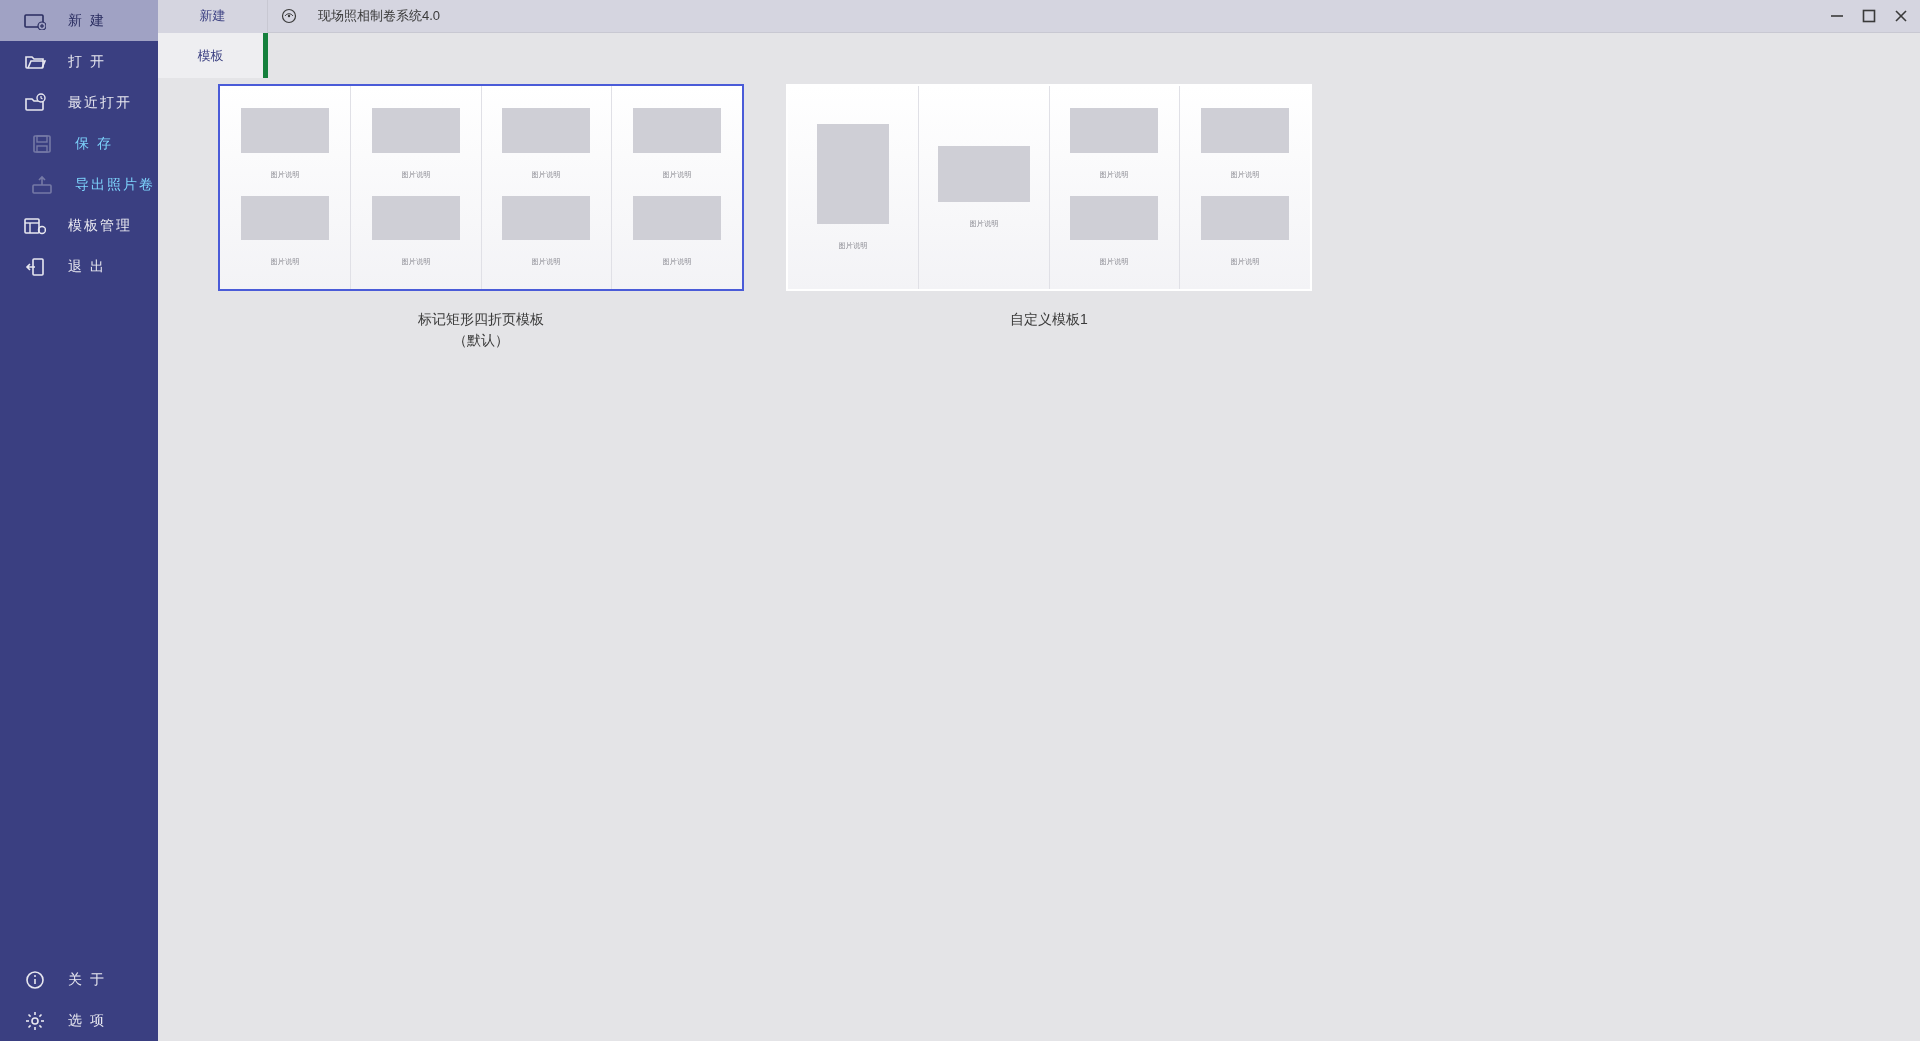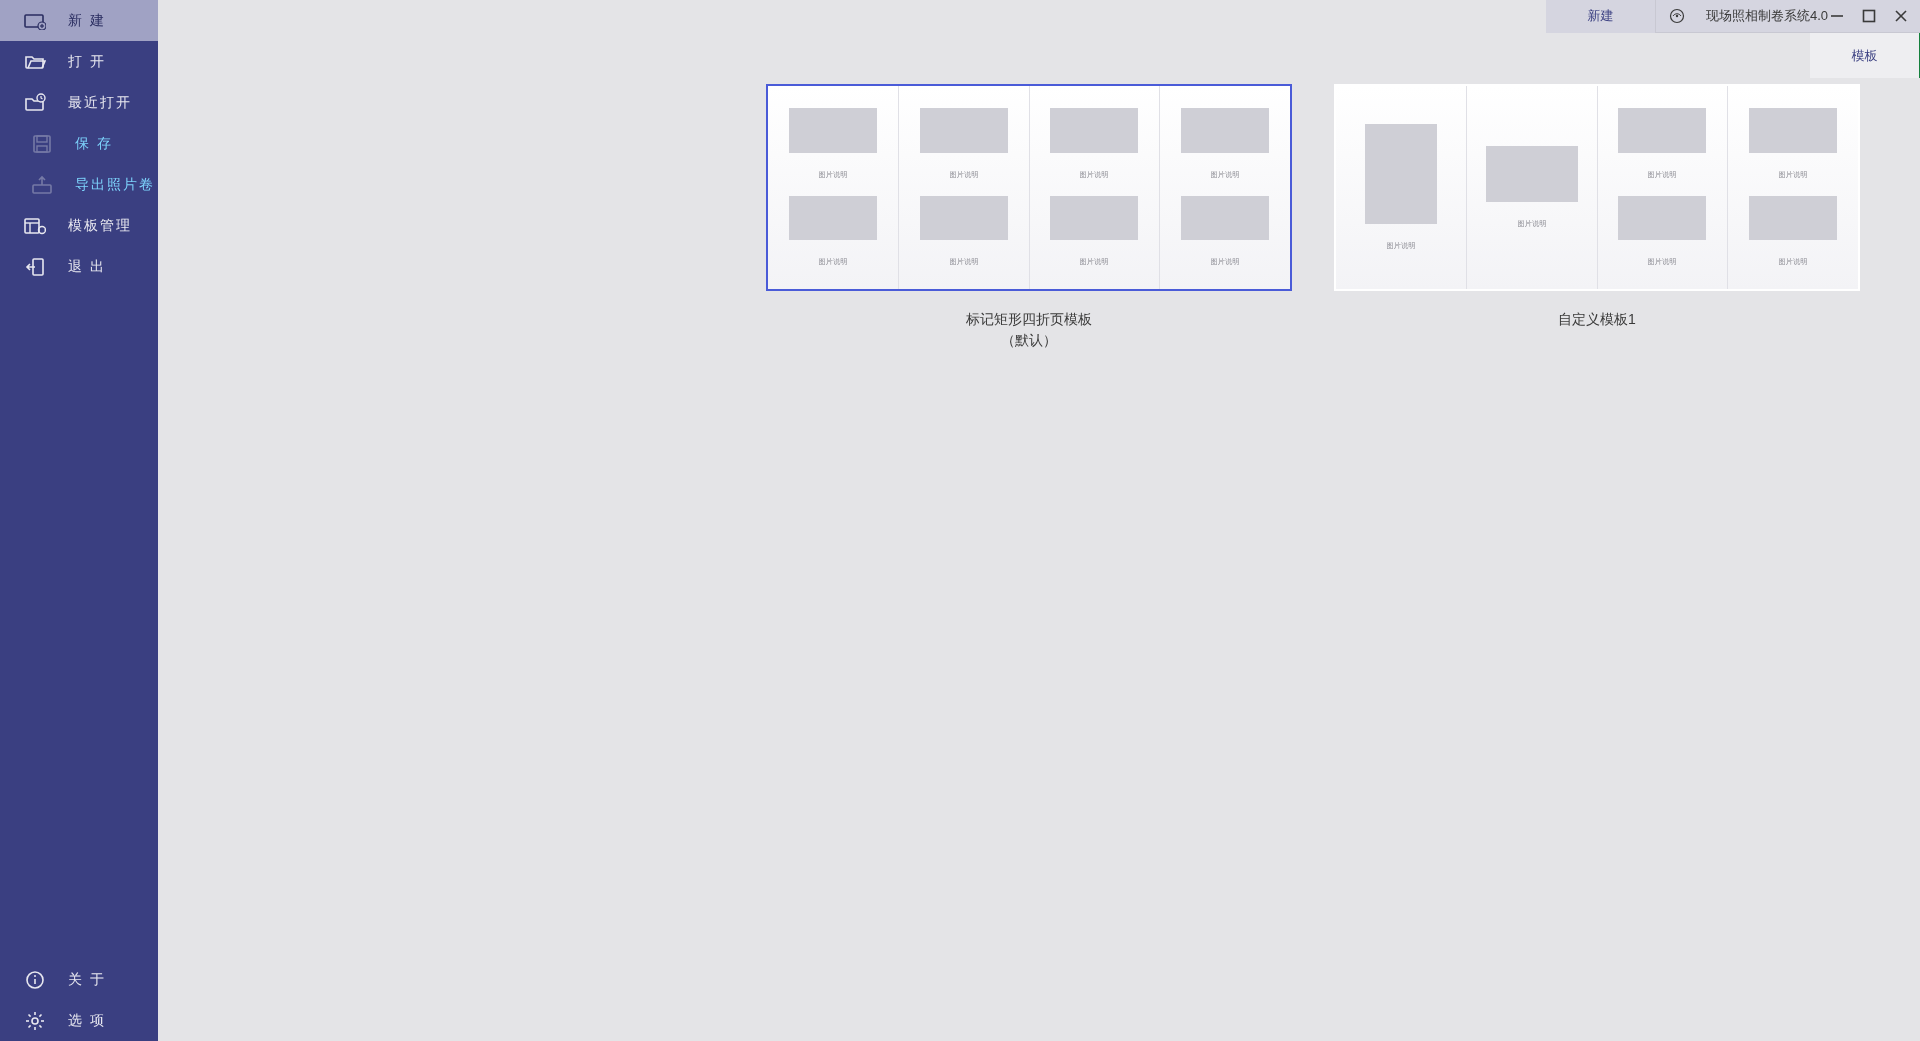--- a/index.html
+++ b/index.html
@@ -44,21 +44,20 @@
   }
   .sidebar-spacer { flex: 1; }
   .sidebar-bottom .sidebar-item { height: 41px; }
 
   
   .main {
     flex: 1;
     display: flex;
     flex-direction: column;
     min-width: 0;
-    align-items: flex-end;
   }
 
   
   .titlebar {
     height: 33px;
     background: #d5d5e0;
     display: flex;
     align-items: center;
     border-bottom: 1px solid #c8c8d2;
   }
@@ -107,21 +106,21 @@
     align-items: stretch;
   }
   .subtab {
     width: 110px;
     background: #eeeef1;
     display: flex;
     align-items: center;
     justify-content: center;
     font-size: 13px;
     color: #3a3f81;
-    border-right: 1px solid #15803d;
+    border-right: 5px solid #15803d;
   }
 
   
   .content {
     flex: 1;
     background: #e4e4e7;
     padding: 6px 60px 20px 60px;
     overflow: auto;
   }
   .templates {

